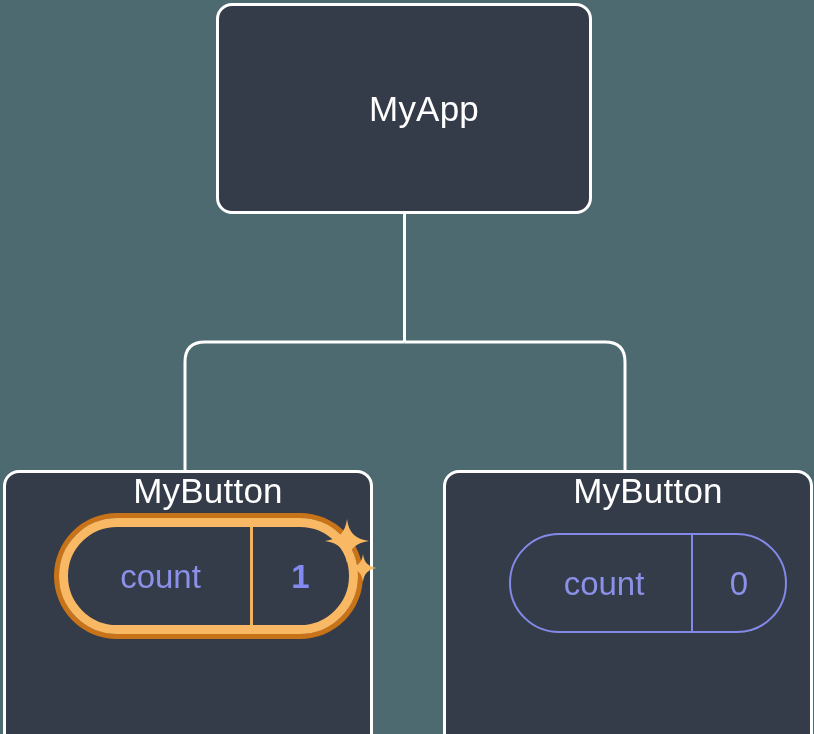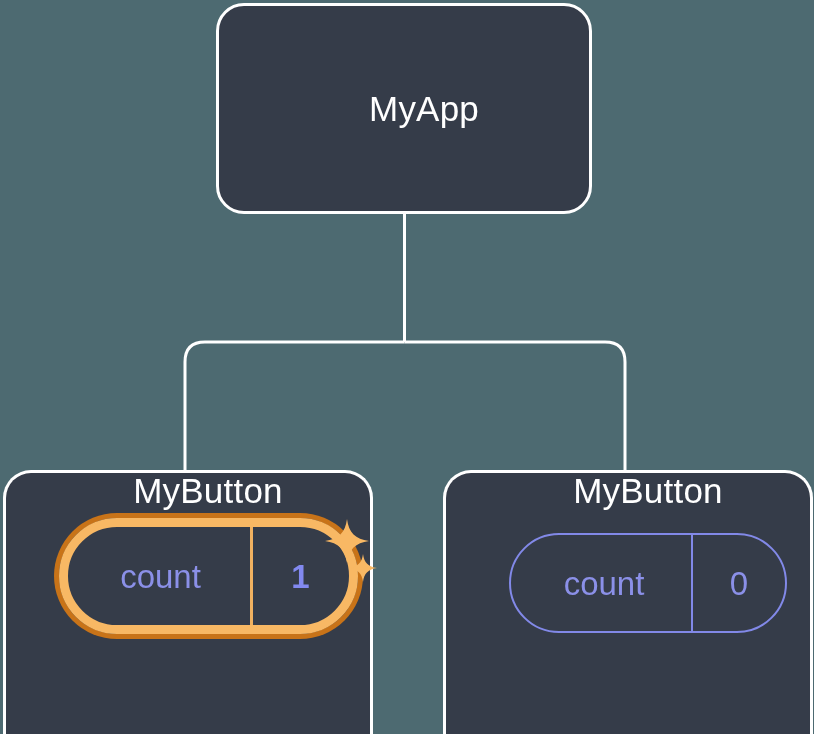--- a/index.html
+++ b/index.html
@@ -27,21 +27,21 @@
     width: 814px;
     height: 734px;
   }
 
   
   .node {
     position: absolute;
     box-sizing: border-box;
     background: #353c49;
     border: 3px solid #ffffff;
-    border-radius: 28px;
+    border-radius: 16px;
     display: flex;
     flex-direction: column;
     align-items: center;
     padding-left: 40px;
   }
   .node-root {
     left: 216px;
     top: 3px;
     width: 376px;
     height: 211px;

